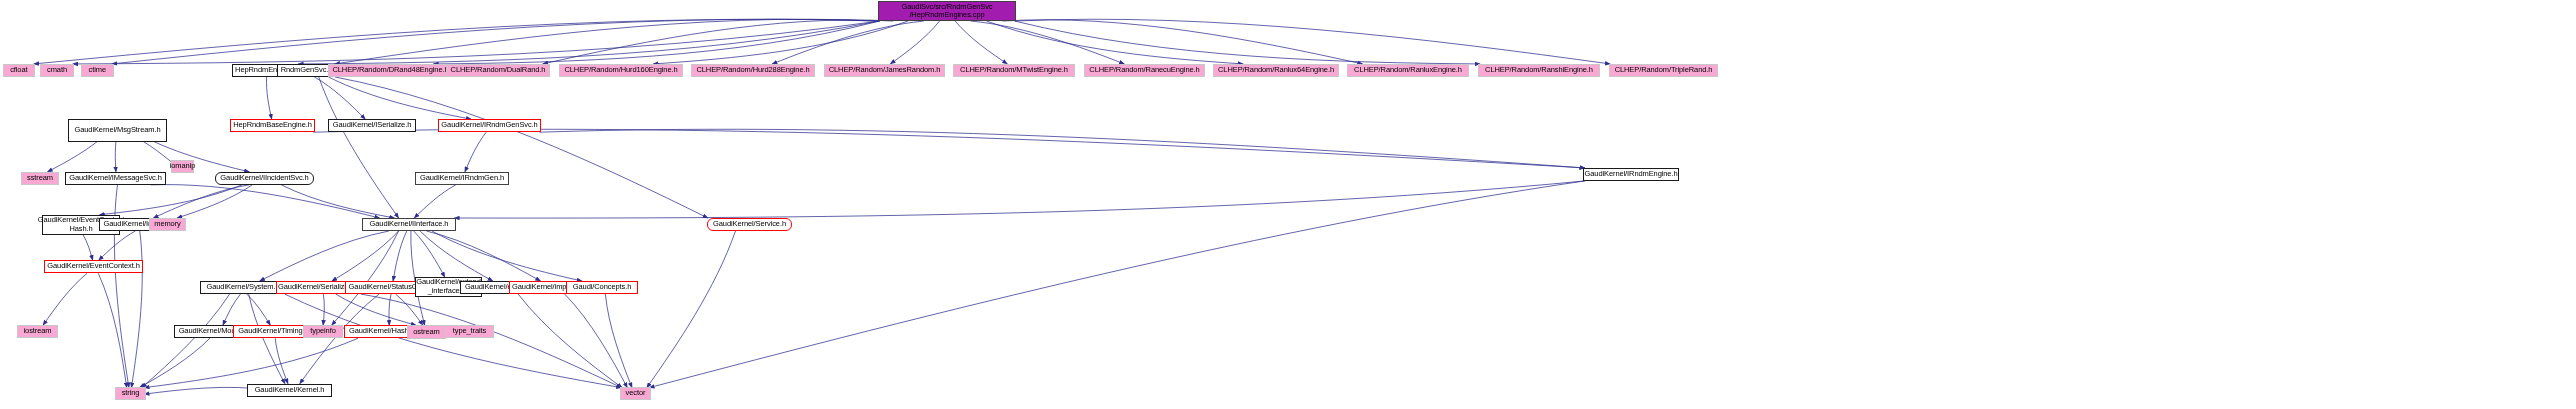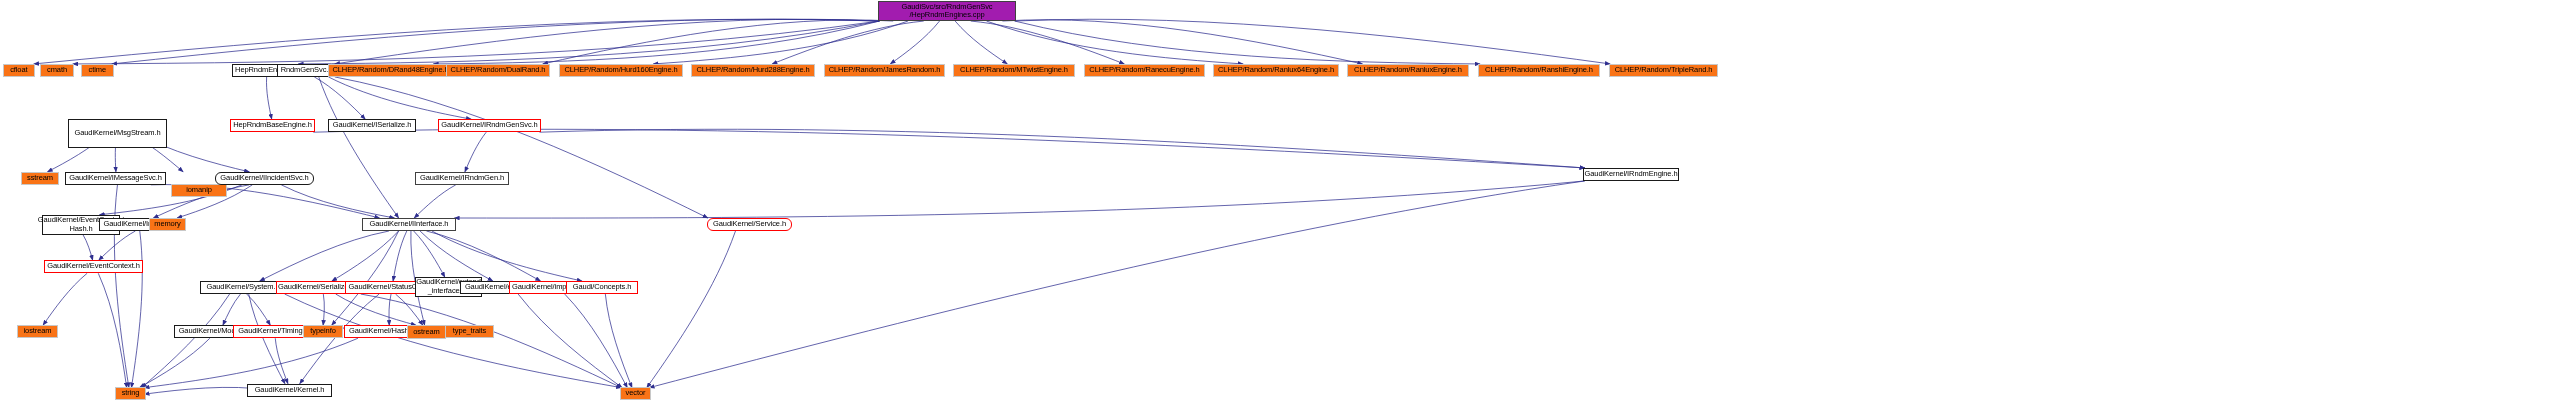--- a/index.html
+++ b/index.html
@@ -15,21 +15,21 @@
     justify-content:center;
     text-align:center;
     line-height:1.12;
     white-space:pre-line;
     background:#ffffff;
     color:#000000;
     font-size:7.5px;
     letter-spacing:-0.1px;
     z-index:5;
   }
-  .n-sys{border:0.7px solid #c8c8c8;background:#f97316;}
+  .n-sys{border:0.7px solid #c8c8c8;background:#f9a8d4;}
   .n-hdr{border:0.7px solid #404040;background:#ffffff;}
   .n-red{border:1px solid #ff0000;background:#ffffff;}
   .n-root{border:0.7px solid #404040;background:#a21caf;font-size:7.5px;}
   .n-thick{border:1.2px solid #1a1a1a;}
 </style>
 </head>
 <body>
 
 <div id="graph">
   <svg id="edges" xmlns="http://www.w3.org/2000/svg" viewBox="0 0 3963 630" width="2576" height="410">
@@ -123,27 +123,27 @@
       <div class="node n-sys" style="left: 446px; top: 64px; width: 104px; height: 13px;"><span>CLHEP/Random/DualRand.h</span></div>
       <div class="node n-sys" style="left: 559px; top: 64px; width: 124px; height: 13px;"><span>CLHEP/Random/Hurd160Engine.h</span></div>
       <div class="node n-sys" style="left: 691px; top: 64px; width: 124px; height: 13px;"><span>CLHEP/Random/Hurd288Engine.h</span></div>
       <div class="node n-sys" style="left: 824px; top: 64px; width: 121px; height: 13px;"><span>CLHEP/Random/JamesRandom.h</span></div>
       <div class="node n-sys" style="left: 953px; top: 64px; width: 122px; height: 13px;"><span>CLHEP/Random/MTwistEngine.h</span></div>
       <div class="node n-sys" style="left: 1084px; top: 64px; width: 121px; height: 13px;"><span>CLHEP/Random/RanecuEngine.h</span></div>
       <div class="node n-sys" style="left: 1213px; top: 64px; width: 126px; height: 13px;"><span>CLHEP/Random/Ranlux64Engine.h</span></div>
       <div class="node n-sys" style="left: 1347px; top: 64px; width: 122px; height: 13px;"><span>CLHEP/Random/RanluxEngine.h</span></div>
       <div class="node n-sys" style="left: 1478px; top: 64px; width: 122px; height: 13px;"><span>CLHEP/Random/RanshiEngine.h</span></div>
       <div class="node n-sys" style="left: 1609px; top: 64px; width: 109px; height: 13px;"><span>CLHEP/Random/TripleRand.h</span></div>
-      <div class="node n-thick" style="left: 68px; top: 119px; width: 99px; height: 29px;"><span>GaudiKernel/MsgStream.h</span></div>
+      <div class="node n-thick" style="left: 68px; top: 119px; width: 99px; height: 23px;"><span>GaudiKernel/MsgStream.h</span></div>
       <div class="node n-red" style="left: 230px; top: 119px; width: 85px; height: 13px;"><span>HepRndmBaseEngine.h</span></div>
       <div class="node n-thick" style="left: 328px; top: 119px; width: 88px; height: 13px;"><span>GaudiKernel/ISerialize.h</span></div>
       <div class="node n-red" style="left: 438px; top: 119px; width: 103px; height: 13px;"><span>GaudiKernel/IRndmGenSvc.h</span></div>
       <div class="node n-sys" style="left: 21px; top: 172px; width: 38px; height: 13px;"><span>sstream</span></div>
       <div class="node n-thick" style="left: 65px; top: 172px; width: 101px; height: 13px;"><span>GaudiKernel/IMessageSvc.h</span></div>
-      <div class="node n-sys" style="left: 171px; top: 184px; width: 56px; height: 13px;"><span>iomanip</span></div>
+      <div class="node n-sys" style="left: 171px; top: 160px; width: 23px; height: 13px;"><span>iomanip</span></div>
       <div class="node n-thick" style="left: 215px; top: 172px; width: 99px; height: 13px; border-radius: 6px;"><span>GaudiKernel/IIncidentSvc.h</span></div>
       <div class="node n-hdr" style="left: 415px; top: 172px; width: 94px; height: 13px;"><span>GaudiKernel/IRndmGen.h</span></div>
       <div class="node n-thick" style="left: 1583px; top: 168px; width: 96px; height: 13px;"><span>GaudiKernel/IRndmEngine.h</span></div>
       <div class="node n-thick" style="left: 42px; top: 215px; width: 78px; height: 19.5px;"><span>GaudiKernel/EventContext
 Hash.h</span></div>
       <div class="node n-thick" style="left: 99px; top: 218px; width: 83px; height: 13px;"><span>GaudiKernel/Incident.h</span></div>
       <div class="node n-sys" style="left: 149px; top: 218px; width: 37px; height: 13px;"><span>memory</span></div>
       <div class="node n-hdr" style="left: 362px; top: 218px; width: 94px; height: 13px;"><span>GaudiKernel/IInterface.h</span></div>
       <div class="node n-red" style="left: 707px; top: 218px; width: 85px; height: 13px; border-radius: 6px;"><span>GaudiKernel/Service.h</span></div>
       <div class="node n-red" style="left: 44px; top: 260px; width: 99px; height: 13px;"><span>GaudiKernel/EventContext.h</span></div>

